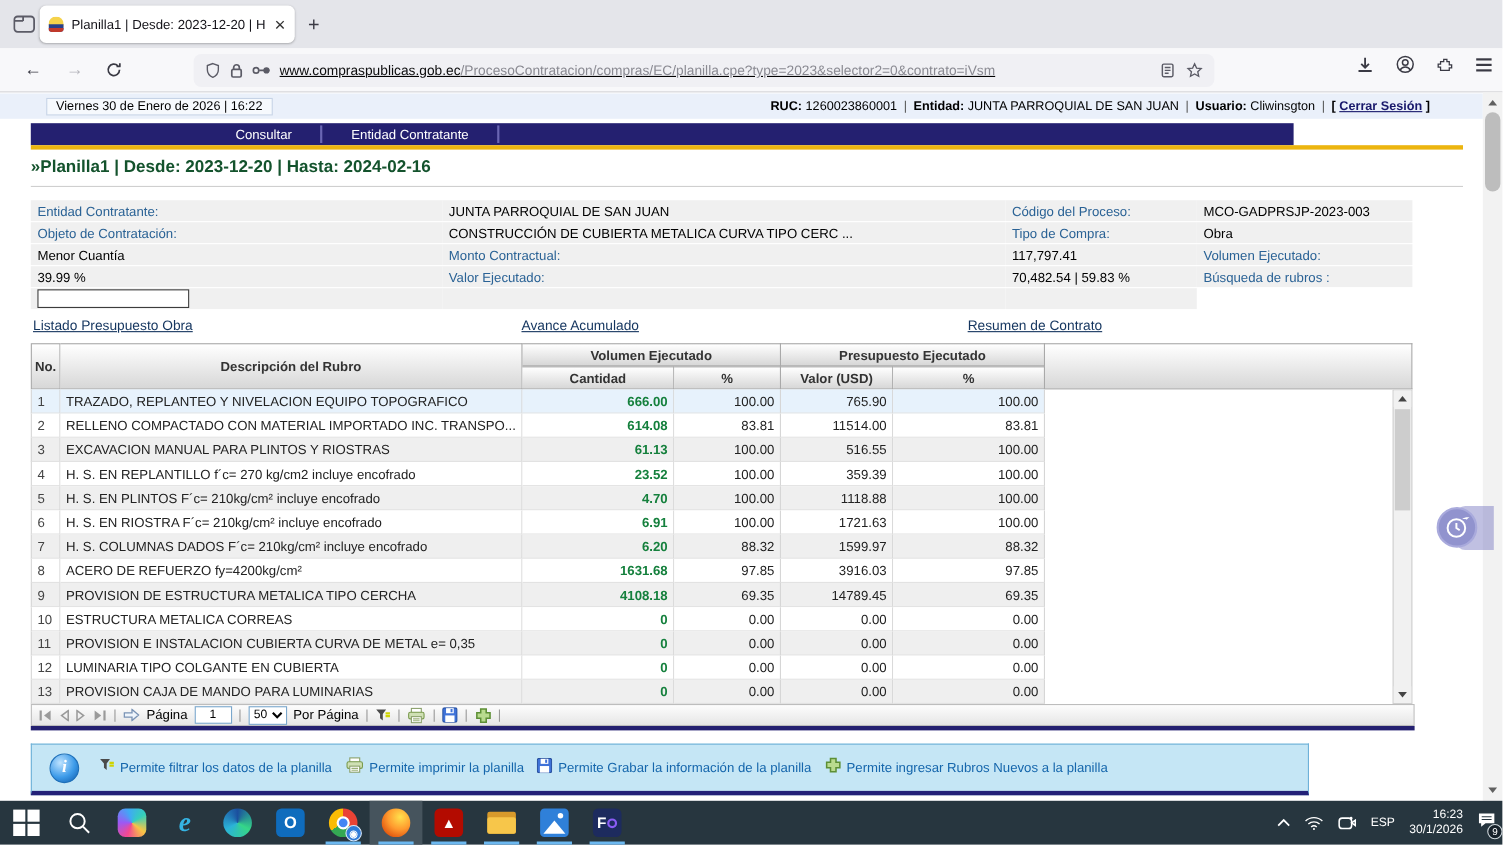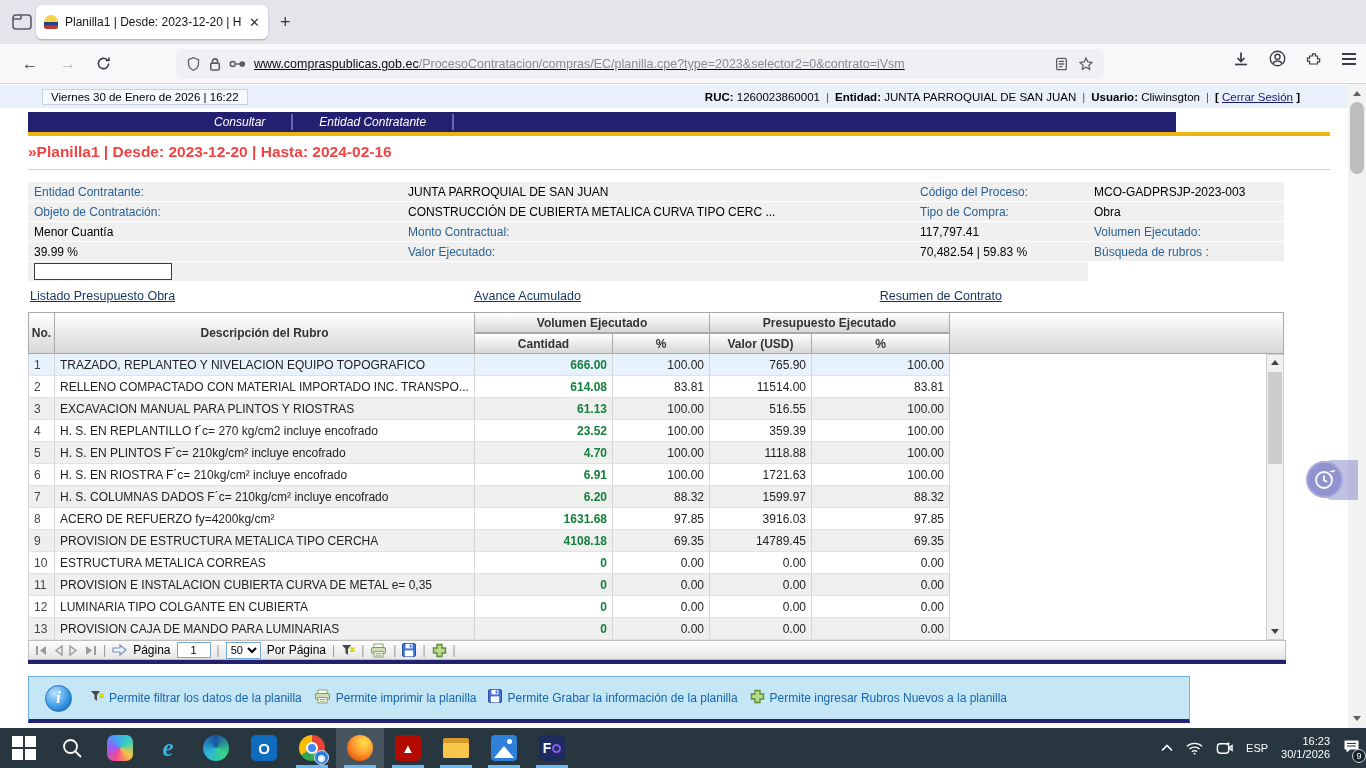--- a/index.html
+++ b/index.html
@@ -26,27 +26,27 @@
   .chrome-right { position:absolute; right:10px; top:50px; display:flex; align-items:center; gap:20px; }
   .hamburger { display:flex; flex-direction:column; gap:3px; }
   .hamburger i { display:block; width:14px; height:2px; background:#3a3a44; }
 
   
   .statusrow { position:absolute; left:0; top:85px; width:1348px; height:23px; background:#eaf0fa; display:flex; align-items:center; justify-content:space-between; font-size:11.5px; color:#000; }
   .datebox { margin-left:42px; background:#f6f9fd; border:1px solid #c6d3e6; padding:1px 8px; }
   .ruc-line { margin-right:48px; white-space:nowrap; }
   .ruc-line b { font-weight:bold; }
   .ruc-sep { color:#555; padding:0 6px; }
-  .logout-link { color:#18186b; font-weight:normal; text-decoration:underline; }
-  .menubar { position:absolute; left:28px; top:112px; width:1148px; height:20px; background:#242070; display:flex; align-items:center;font-style:italic; }
+  .logout-link { color:#18186b; font-weight:bold; text-decoration:underline; }
+  .menubar { position:absolute; left:28px; top:112px; width:1148px; height:20px; background:#242070; display:flex; align-items:center; }
   .menu-item { color:#fff; font-size:12px; padding:0 26px; height:20px; line-height:20px; }
   .menu-sep { width:2px; height:16px; background:#6a66b3; }
   .menu-spacer-l { width:160px; }
   .yellowline { position:absolute; left:28px; top:132px; width:1302px; height:4px; background:#ecb50f; }
-  .pagetitle { position:absolute; left:28px; top:143px; font-size:15.5px; font-weight:bold; color:#ef4444; }
+  .pagetitle { position:absolute; left:28px; top:143px; font-size:15.5px; font-weight:bold; color:#14532d; }
   .titlerule { position:absolute; left:28px; top:169px; width:1302px; height:1px; background:#cfcfcf; }
 
   
   .infogrid { position:absolute; left:28px; top:182px; width:1256px; display:grid; grid-template-columns:374px 512px 174px 196px; grid-auto-rows:19px; row-gap:1px; background:#fff; }
   .infocell { background:#f0f0f0; font-size:12px; display:flex; align-items:center; padding:0 6px; white-space:nowrap; overflow:hidden; }
   .infocell.lbl { color:#2a6295; }
   .infocell.val { color:#000; }
   .rubros-input { width:138px; height:17px; border:1px solid #3c3c3c; background:#fff; font-size:11px; font-family:"Liberation Sans",sans-serif; }
 
   

